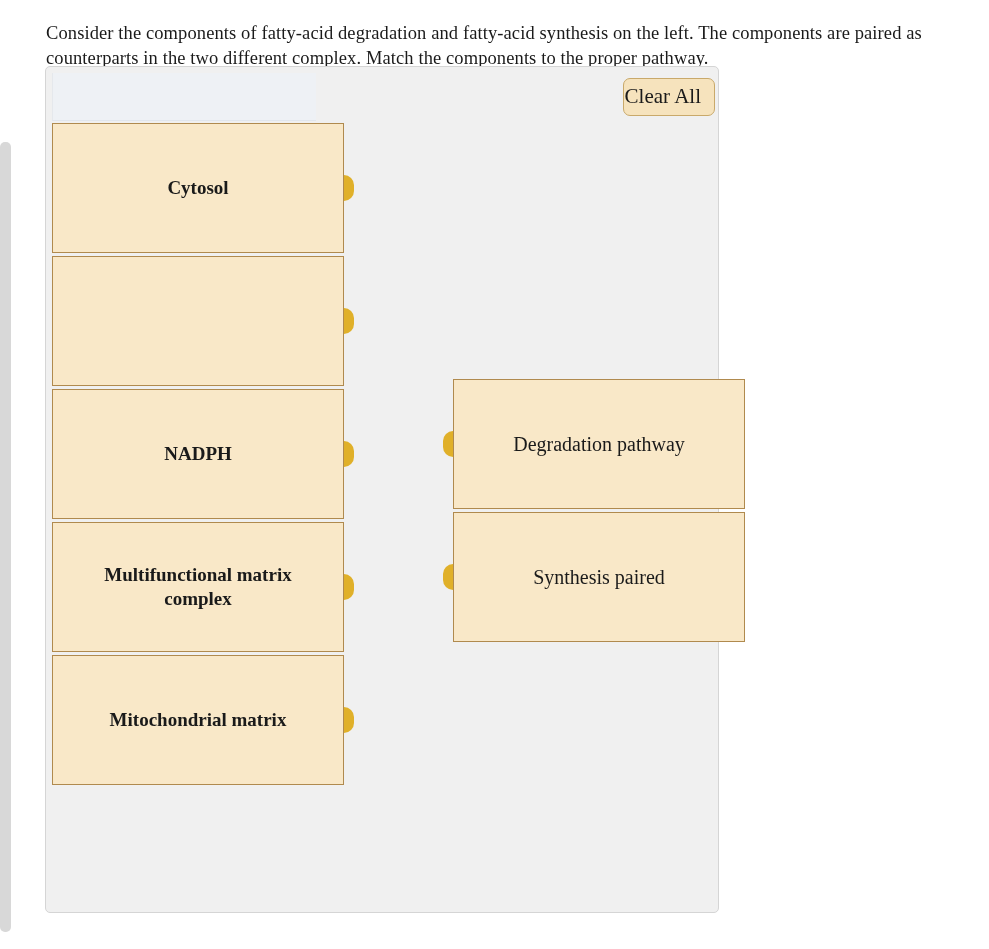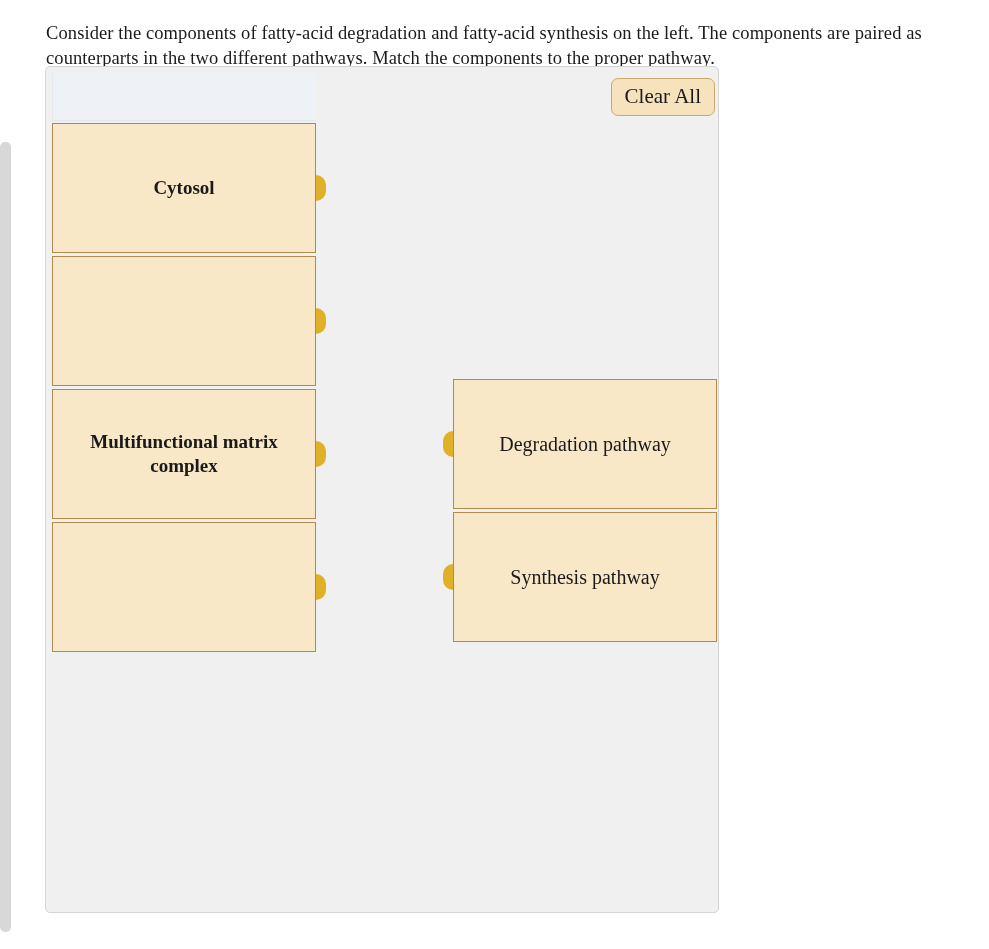--- a/index.html
+++ b/index.html
@@ -62,21 +62,21 @@
     border-bottom: 1px solid #e2e6ec;
     border-left: 1px solid #e5e8ec;
     box-sizing: border-box;
   }
 
   
   #clear-all-button {
     position: absolute;
     right: 3px;
     top: 11px;
-    padding: 6px 13px 8px 13px;
+    padding: 6px 13px 8px 1px;
     background: #f6e3bd;
     border: 1px solid #c9a96a;
     border-radius: 7px;
     font-family: "Liberation Serif", "DejaVu Serif", serif;
     font-size: 21px;
     color: #1a1a1a;
     cursor: pointer;
     line-height: 1.05;
   }
 
@@ -85,21 +85,21 @@
     position: absolute;
     top: 56px;
   }
   #left-column  { left: 6px;   width: 264px; }
   #right-column { left: 407px; width: 264px; top: 312px; }
 
   
   .card {
     position: relative;
     box-sizing: border-box;
-    width: 264px;
+    width: 292px;
     background: #f9e8c8;
     border: 1px solid #b08a4e;
     margin-bottom: 3px;
     display: flex;
     align-items: center;
     justify-content: center;
     text-align: center;
     color: #1a1a1a;
   }
   .card-label {
@@ -140,59 +140,64 @@
     left: -11px;
     border-top-left-radius: 13px 13px;
     border-bottom-left-radius: 13px 13px;
   }
 </style>
 </head>
 <body>
 
 <div id="page-edge-strip"></div>
 
-<p id="prompt">Consider the components of fatty-acid degradation and fatty-acid synthesis on the left. The components are paired as counterparts in the two different pathways. Match the components to the proper pathway.</p>
+<p id="prompt">Consider the components of fatty-acid degradation and fatty-acid synthesis on the left. The components are paired as counterparts in the two different complex. Match the components to the proper pathway.</p>
 
 <div id="match-panel">
 
   <div id="drop-band"></div>
 
   <button id="clear-all-button">Clear All</button>
 
   <div id="left-column" class="column">
 
     <div class="card">
       <span class="card-label">Cytosol</span>
       <span class="connector connector-right"></span>
     </div>
 
     <div class="card">
       <span class="connector connector-right"></span>
     </div>
 
 
+    <div class="card">
+      <span class="card-label">NADPH</span>
+      <span class="connector connector-right"></span>
+    </div>
 
     <div class="card">
       <span class="card-label">Multifunctional matrix complex</span>
       <span class="connector connector-right"></span>
     </div>
 
     <div class="card">
+      <span class="card-label">Mitochondrial matrix</span>
       <span class="connector connector-right"></span>
     </div>
 
   </div>
 
   <div id="right-column" class="column">
 
     <div class="card">
       <span class="connector connector-left"></span>
       <span class="card-label">Degradation pathway</span>
     </div>
 
     <div class="card">
       <span class="connector connector-left"></span>
-      <span class="card-label">Synthesis pathway</span>
+      <span class="card-label">Synthesis paired</span>
     </div>
 
   </div>
 
 </div>
 
 </body></html>

